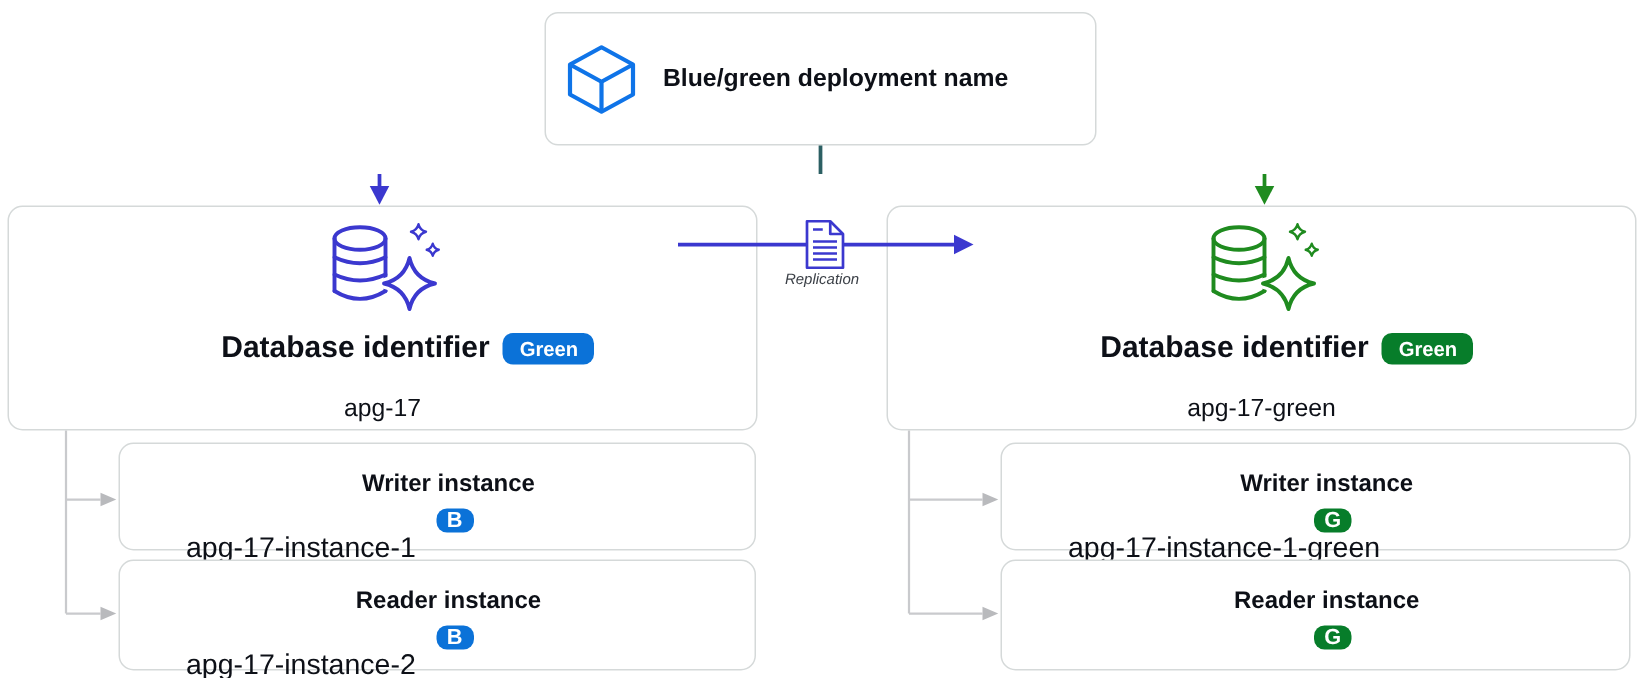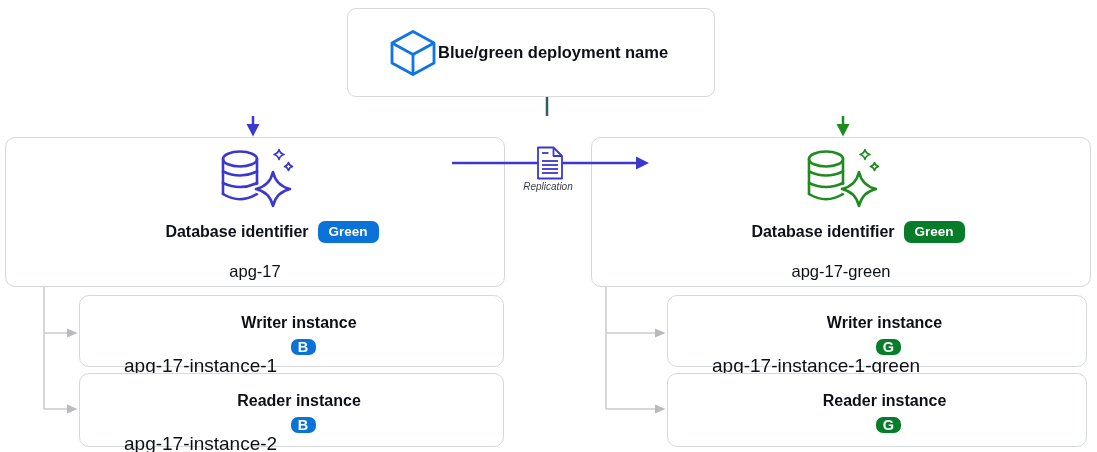--- a/index.html
+++ b/index.html
@@ -3,31 +3,31 @@
 <meta charset="utf-8">
 <style>
   html,body{margin:0;padding:0;background:#fff;}
   body{font-family:"Liberation Sans","DejaVu Sans",sans-serif;color:var(--text,#0d1017);}
   .canvas{position:relative;width:1097px;height:452px;background:#fff;overflow:hidden;}
 
   .node{position:absolute;background:#fff;border:1px solid var(--box-border,#d5d9d9);
         box-sizing:border-box;z-index:1;}
 
   
-  .top-node{left:347px;top:8px;width:368px;height:89px;border-radius:9px;
-            display:flex;align-items:center;padding-left:40px;}
+  .top-node{left:363px;top:8px;width:368px;height:89px;border-radius:9px;
+            display:flex;align-items:center;padding-left:12px;gap:16px;}
   .top-title{font-size:16.5px;font-weight:700;line-height:21px;}
   .top-sub{font-size:16.5px;line-height:21px;margin-top:3px;}
 
   
   .db-node{top:137px;width:500px;height:150px;border-radius:10px;
            display:flex;flex-direction:column;align-items:center;}
   .db-node .aurora{margin-top:9px;}
   .db-title-row{display:flex;align-items:center;gap:9px;margin-top:8px;}
-  .db-title{font-size:16px;font-weight:700;margin-left:34px;}
+  .db-title{font-size:20px;font-weight:700;margin-left:34px;}
   .db-name{font-size:16.5px;margin-top:19px;}
 
   
   .inst-node{width:425px;border-radius:10px;padding:11px 0 0 15px;}
   .inst-row1{display:flex;align-items:center;gap:7px;height:28px;flex-direction:column;}
   .inst-title{font-size:16px;font-weight:700;}
   .inst-name{font-size:19px;margin-left:29px;margin-top:20px;}
 
   
   .badge{display:inline-flex;align-items:center;justify-content:center;color:#fff;

